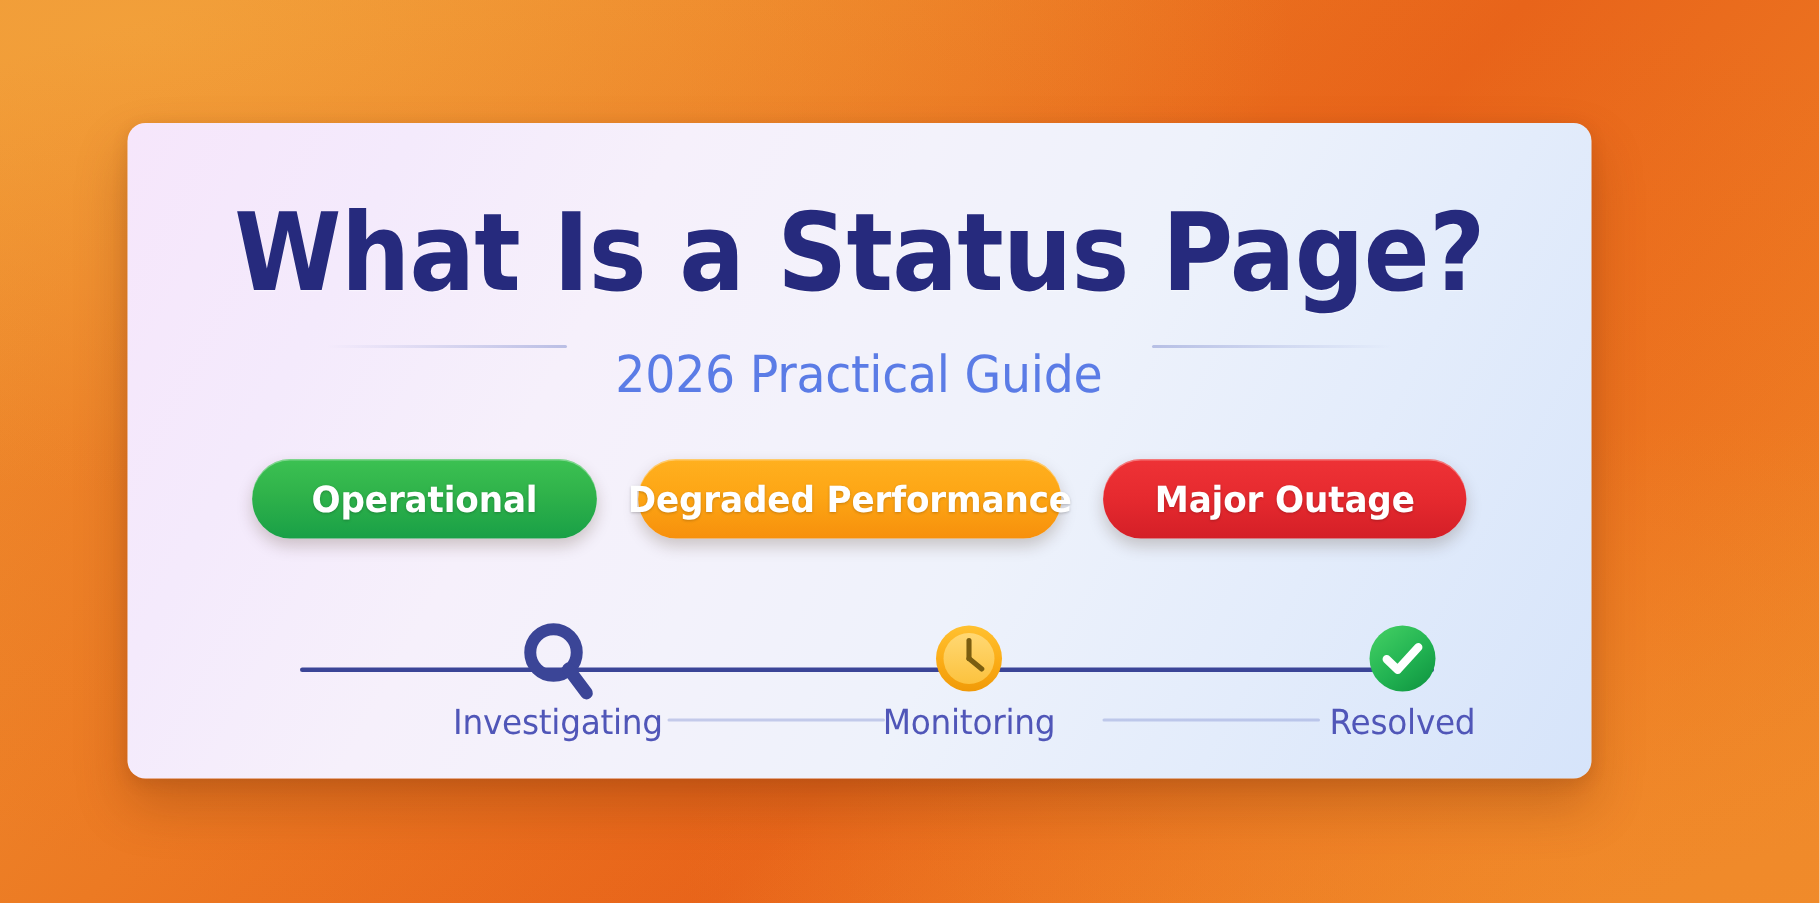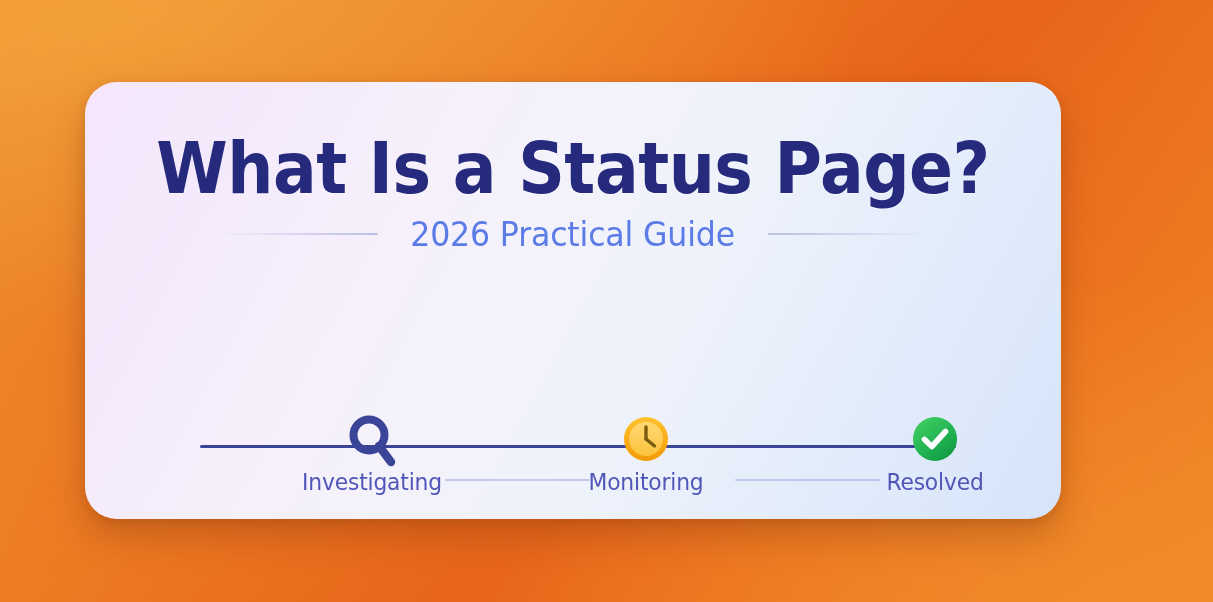--- a/index.html
+++ b/index.html
@@ -32,21 +32,21 @@
     pointer-events:none;
   }
 
   
   #card {
     position: absolute;
     left: 85px;
     top: 82px;
     width: 976px;
     height: 437px;
-    border-radius: 32px;
+    border-radius: 12px;
     background:
       linear-gradient(118deg,
         #f6e6fb 0%,
         #f4eafc 16%,
         #f6f0fb 31%,
         #f3f2fb 45%,
         #eef2fb 60%,
         #e3ecfb 78%,
         #d6e4fa 100%);
     box-shadow: 0 18px 34px rgba(120, 50, 10, 0.30),
@@ -71,23 +71,22 @@
     line-height: 1.0;
     transform: scaleX(0.90);
     text-shadow: 0 1px 1px rgba(255,255,255,0.55);
     white-space: nowrap;
   }
 
   
   #subtitle-row {
     position: absolute;
     left: 0; right: 0;
-    top: 132px;
-    display: flex;
-    align-items: center;
+    top: 148px;
+    display: flex;
     justify-content: center;
     gap: 20px;
   }
   .sub-rule {
     width: 160px;
     height: 2px;
     border-radius: 2px;
   }
   .sub-rule.left {
     background: linear-gradient(90deg, rgba(150,160,215,0) 0%, rgba(138,150,210,0.55) 100%);
@@ -208,20 +207,31 @@
     <div id="title-wrap">
       <h1 id="title">What Is a Status Page?</h1>
     </div>
 
     <div id="subtitle-row">
       <span class="sub-rule left"></span>
       <span id="subtitle">2026 Practical Guide</span>
       <span class="sub-rule right"></span>
     </div>
 
+    <div id="badges">
+      <div class="badge green">
+        <span>Operational</span>
+      </div>
+      <div class="badge orange">
+        <span>Degraded Performance</span>
+      </div>
+      <div class="badge red">
+        <span>Major Outage</span>
+      </div>
+    </div>
 
     <div id="timeline">
 
       <div id="rail"></div>
 
       <div class="label-rule" style="left:300px;width:145px;"></div>
       <div class="label-rule" style="left:590px;width:145px;"></div>
 
       <div class="step" style="left:227px;">
         <div class="step-icon-holder">

